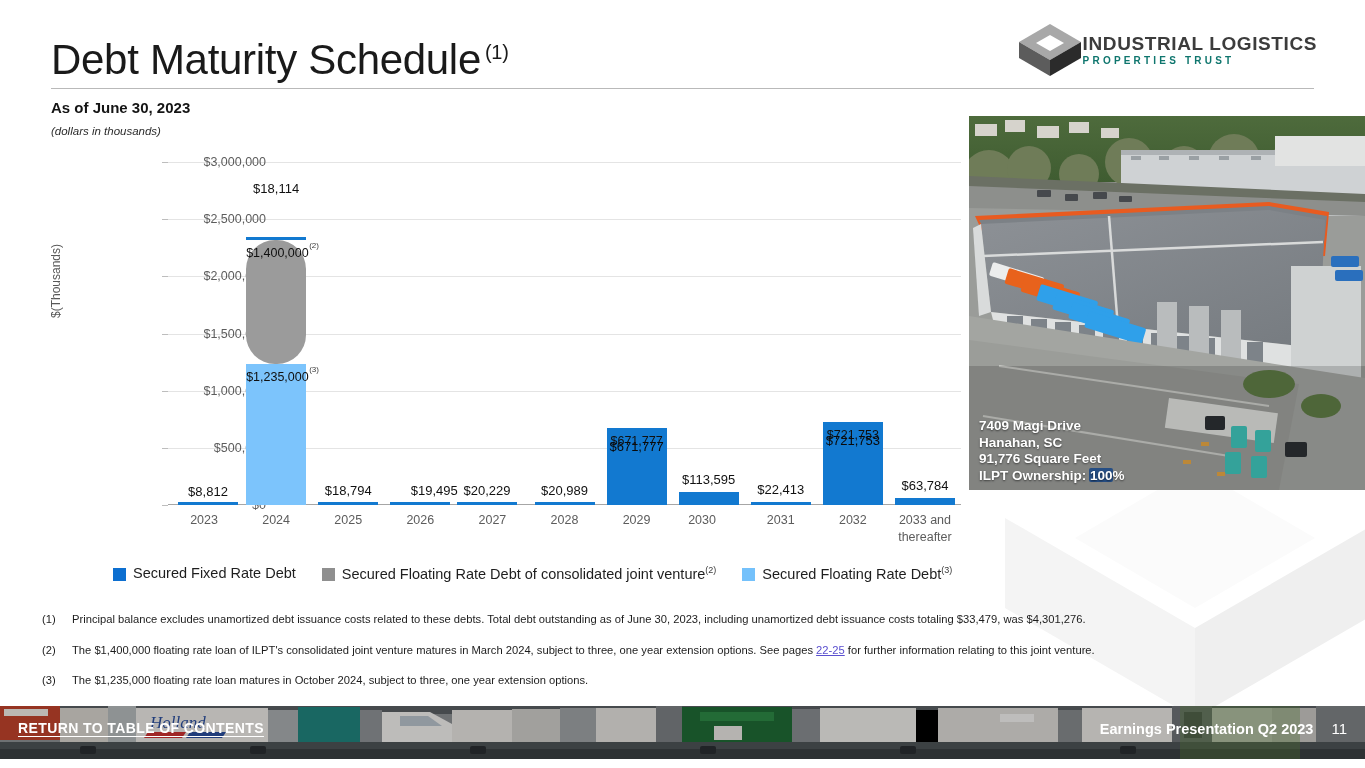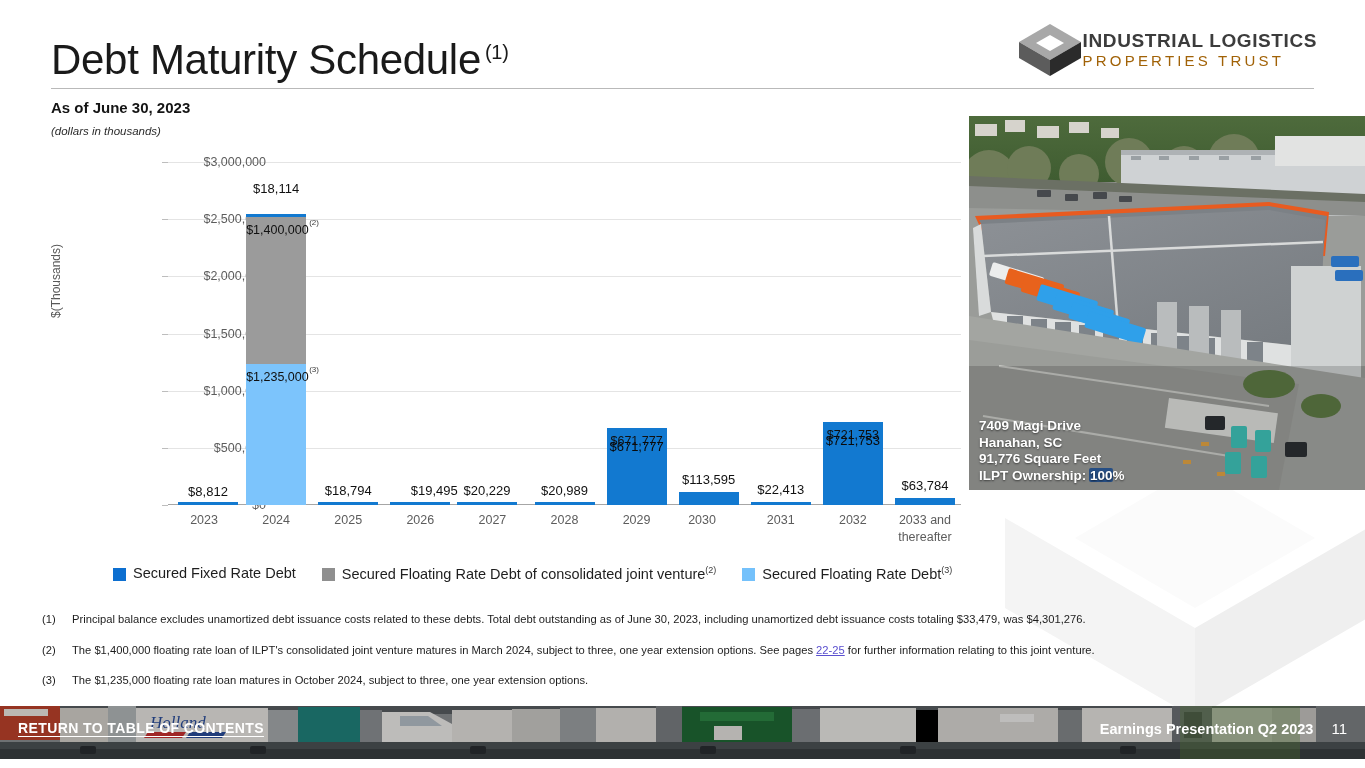--- a/index.html
+++ b/index.html
@@ -71,21 +71,21 @@
     position: absolute;
     right: 48px; top: 22px;
     display: flex; align-items: center; 
     z-index: 3;
   }
   .logo-text { line-height: 1.05; }
   .logo-l1 {
     font-size: 19px; font-weight: bold; letter-spacing: 0.6px; color: #3c3c3c;
   }
   .logo-l2 {
-    font-size: 15px; font-weight: normal; letter-spacing: 3.2px; color: #a16207;
+    font-size: 10px; font-weight: bold; letter-spacing: 3.2px; color: #0f766e;
     margin-top: 2px;
   }
 
   
   .chart-area {
     position: absolute;
     left: 51px; top: 150px;
     width: 910px; height: 410px;
     z-index: 2;
   }
@@ -307,21 +307,21 @@
         <div class="bar-slot" style="left: 10px; width: 60px;">
           <div class="bar-col">
             <div class="seg seg-fixed" style="height: 3px;"></div>
           </div>
           <div class="bar-toplabel" style="bottom: 6.00751px;">$8,812</div>
         </div>
         <div class="x-label" style="left: 0px; width: 72.0909px;">2023</div>
         <div class="bar-slot" style="left: 78.1364px; width: 60px;">
           <div class="bar-col">
             <div class="seg seg-fixed" style="height: 3px;"></div>
-            <div class="seg seg-jv" style="height: 147px;">
+            <div class="seg seg-jv" style="height: 124px; border-radius: 29px;">
               <div class="seg-label inside-dark">$1,400,000</div>
               <div class="seg-sup" style="left: 63px;">(2)</div>
             </div>
             <div class="seg seg-floating" style="height: 141.202px;">
               <div class="seg-label inside-dark">$1,235,000</div>
               <div class="seg-sup" style="left: 63px;">(3)</div>
             </div>
           </div>
           <div class="bar-toplabel" style="bottom: 309.339px;">$18,114</div>
         </div>

